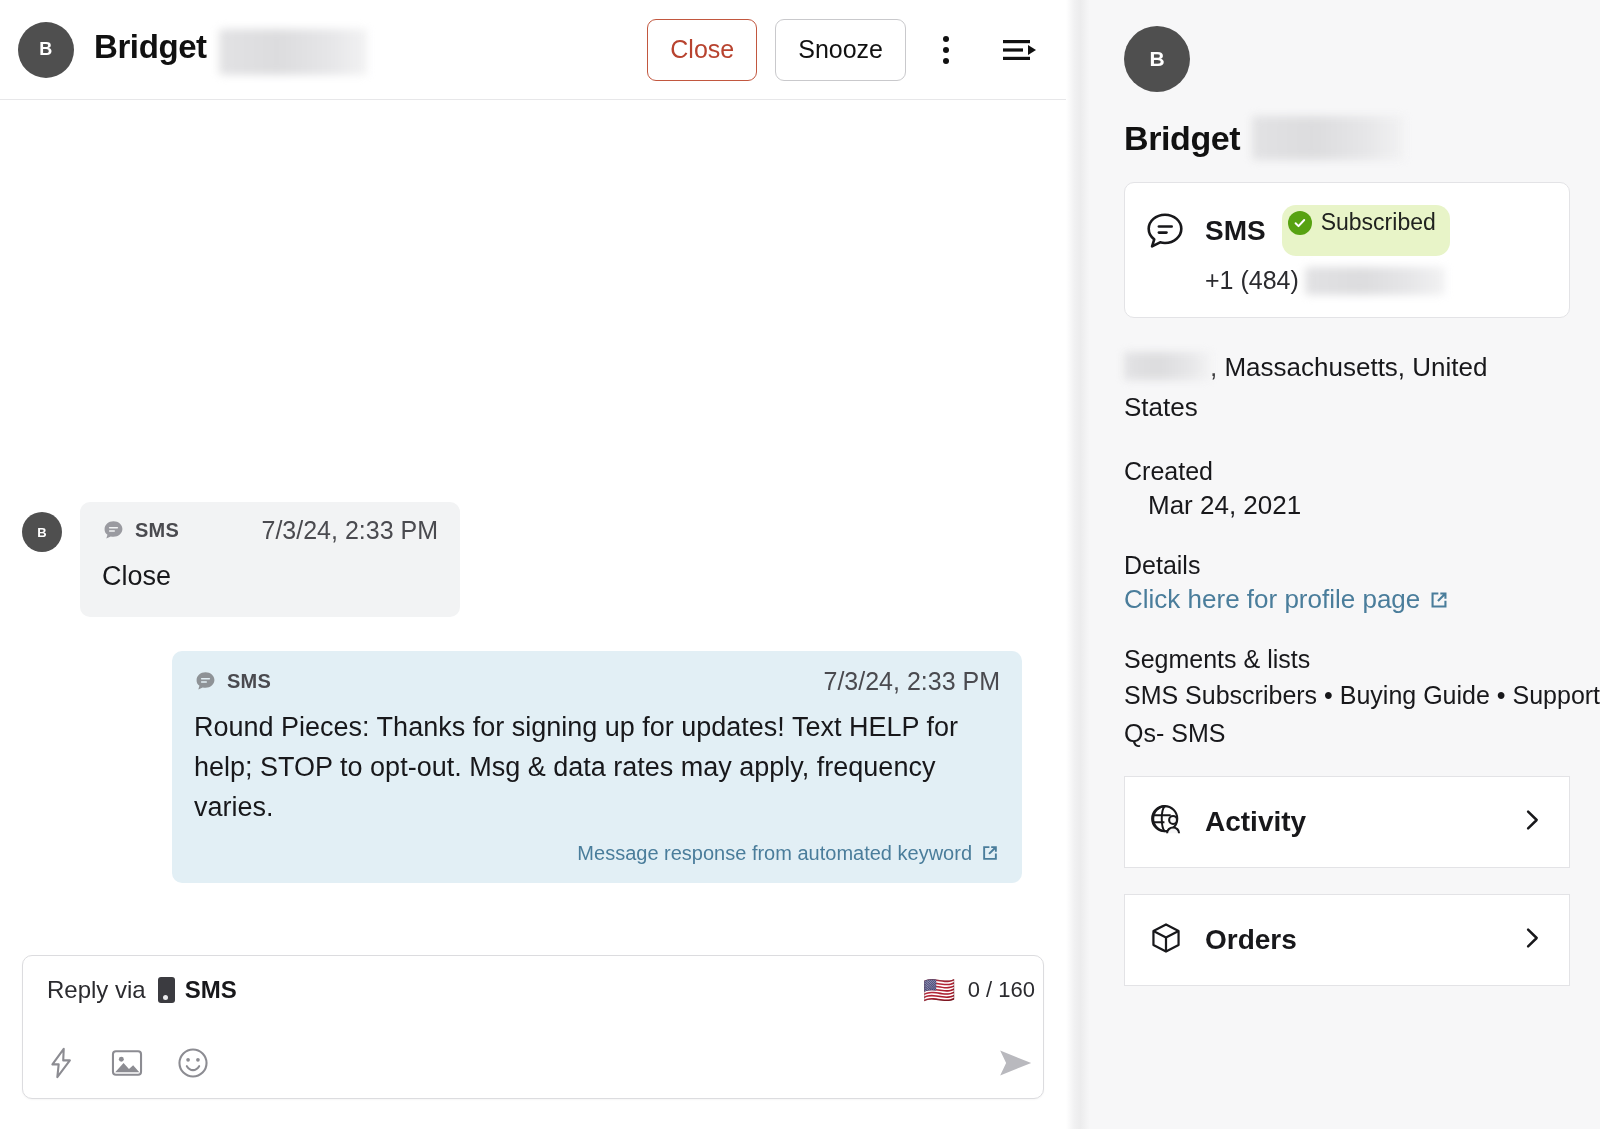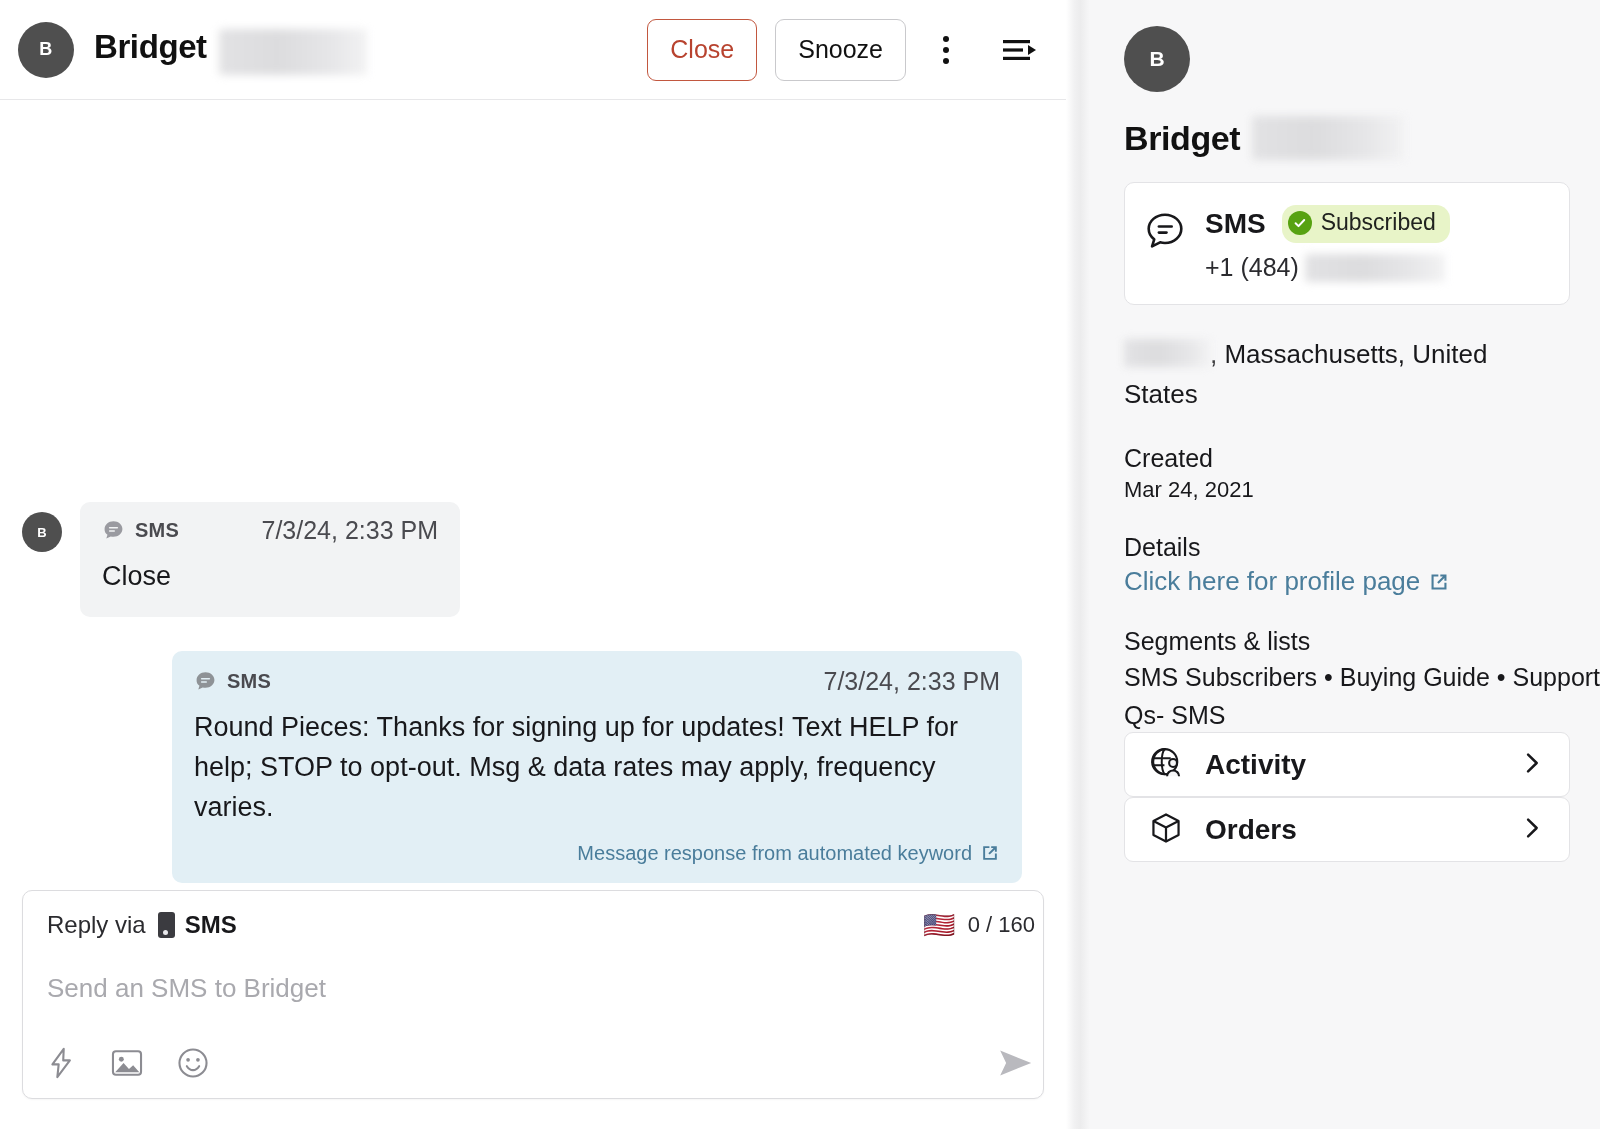--- a/index.html
+++ b/index.html
@@ -196,21 +196,21 @@
     padding: 22px 20px;
     display: flex; align-items: flex-start;
   }
   .card-icon { margin-right: 20px; margin-top: 6px; flex: 0 0 auto; }
   .card-line1 { display: flex; align-items: center; }
   .chan-name { font-size: 28px; font-weight: 700; color: #18181b; }
   .badge {
     margin-left: 16px;
     background: #e8f4c8;
     border-radius: 14px;
-    padding: 4px 14px 7px 6px;
+    padding: 4px 14px 20px 6px;
     display: inline-flex; align-items: center;
     font-size: 23px; color: #20221f;
   }
   .badge-check {
     width: 24px; height: 24px; border-radius: 50%;
     background: #57a211; margin-right: 9px;
     display:flex; align-items:center; justify-content:center;
     flex: 0 0 24px;
   }
   .card-line2 {
@@ -219,36 +219,37 @@
   }
   .redact-phone { width: 140px; height: 28px; margin-left: 6px; }
 
   .panel-block { margin-top: 30px; }
   .loc-text {
     font-size: 26px; color: #18181b; line-height: 1.52;
     max-width: 420px;
   }
   .redact-city { width: 86px; height: 28px; vertical-align: -4px; }
   .lbl { font-size: 25px; color: #18181b; }
-  .val { font-size: 22px; color: #18181b; margin-top: 4px; }
+  .val { font-size: 26px; color: #18181b; margin-top: 4px; margin-left: 24px; }
   .link {
     font-size: 26px; color: #4a7d9b; margin-top: 4px;
     display: inline-flex; align-items: center; gap: 8px; cursor: pointer;
   }
   .seg-list {
     font-size: 25px; color: #18181b; line-height: 1.36;
     margin-top: 4px;
     white-space: nowrap;
   }
 
   .nav-card {
+    margin-top: 26px;
     background: #fff;
     border: 1px solid #e3e3e6;
-    border-radius: 9px;
-    height: 65px;
+    border-radius: 0;
+    height: 92px;
     display: flex; align-items: center;
     padding: 0 24px;
     cursor: pointer;
   }
   .nav-label { font-size: 28px; font-weight: 700; color: #18181b; margin-left: 22px; }
   .chev { margin-left: auto; }
 </style>
 </head>
 <body>
 
@@ -333,21 +334,20 @@
         <div class="composer-top">
           <span class="reply-via">Reply via</span>
           <span class="phone-glyph"></span>
           <span class="reply-chan">SMS</span>
           <div class="composer-count">
             <span class="flag">🇺🇸</span>
             <span>0 / 160</span>
           </div>
         </div>
 
-        <div class="composer-placeholder">Send an SMS to Bridget</div>
 
         <div class="composer-tools">
           <span class="tool">
             <svg width="30" height="32" viewBox="0 0 24 26">
               <path d="M13.4 1.5 4.2 14.1h5.1L8.2 24.5 18.4 10.9h-5.4z" fill="none" stroke="#8c8c92" stroke-width="1.7" stroke-linejoin="round"></path>
             </svg>
           </span>
           <span class="tool">
             <svg width="32" height="32" viewBox="0 0 26 26">
               <rect x="1.6" y="3.4" width="22.8" height="19.2" rx="2.4" fill="none" stroke="#8c8c92" stroke-width="1.7"></rect>

